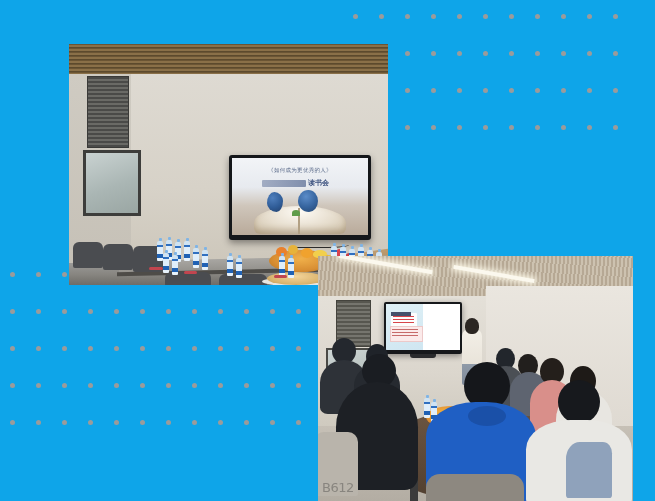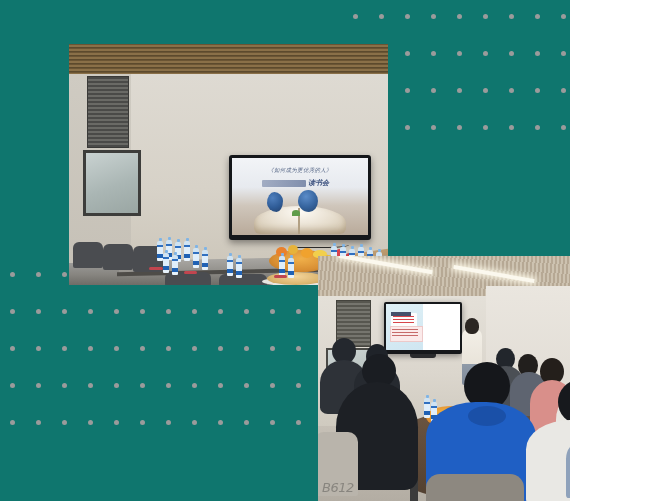--- a/index.html
+++ b/index.html
@@ -5,25 +5,24 @@
   html, body {
     margin: 0;
     padding: 0;
     background: #ffffff;
   }
   body {
     font-family: "Liberation Sans", sans-serif;
   }
   #stage {
     position: relative;
-    width: 570px;
+    width: 655px;
     height: 501px;
-    background: #0f766e;
+    background: #0ea5e9;
     overflow: hidden;
-    font-style: italic;
   }
 
   
   .dot-grid {
     position: absolute;
     pointer-events: none;
   }
   .dot-grid .dot {
     position: absolute;
     width: 5px;

